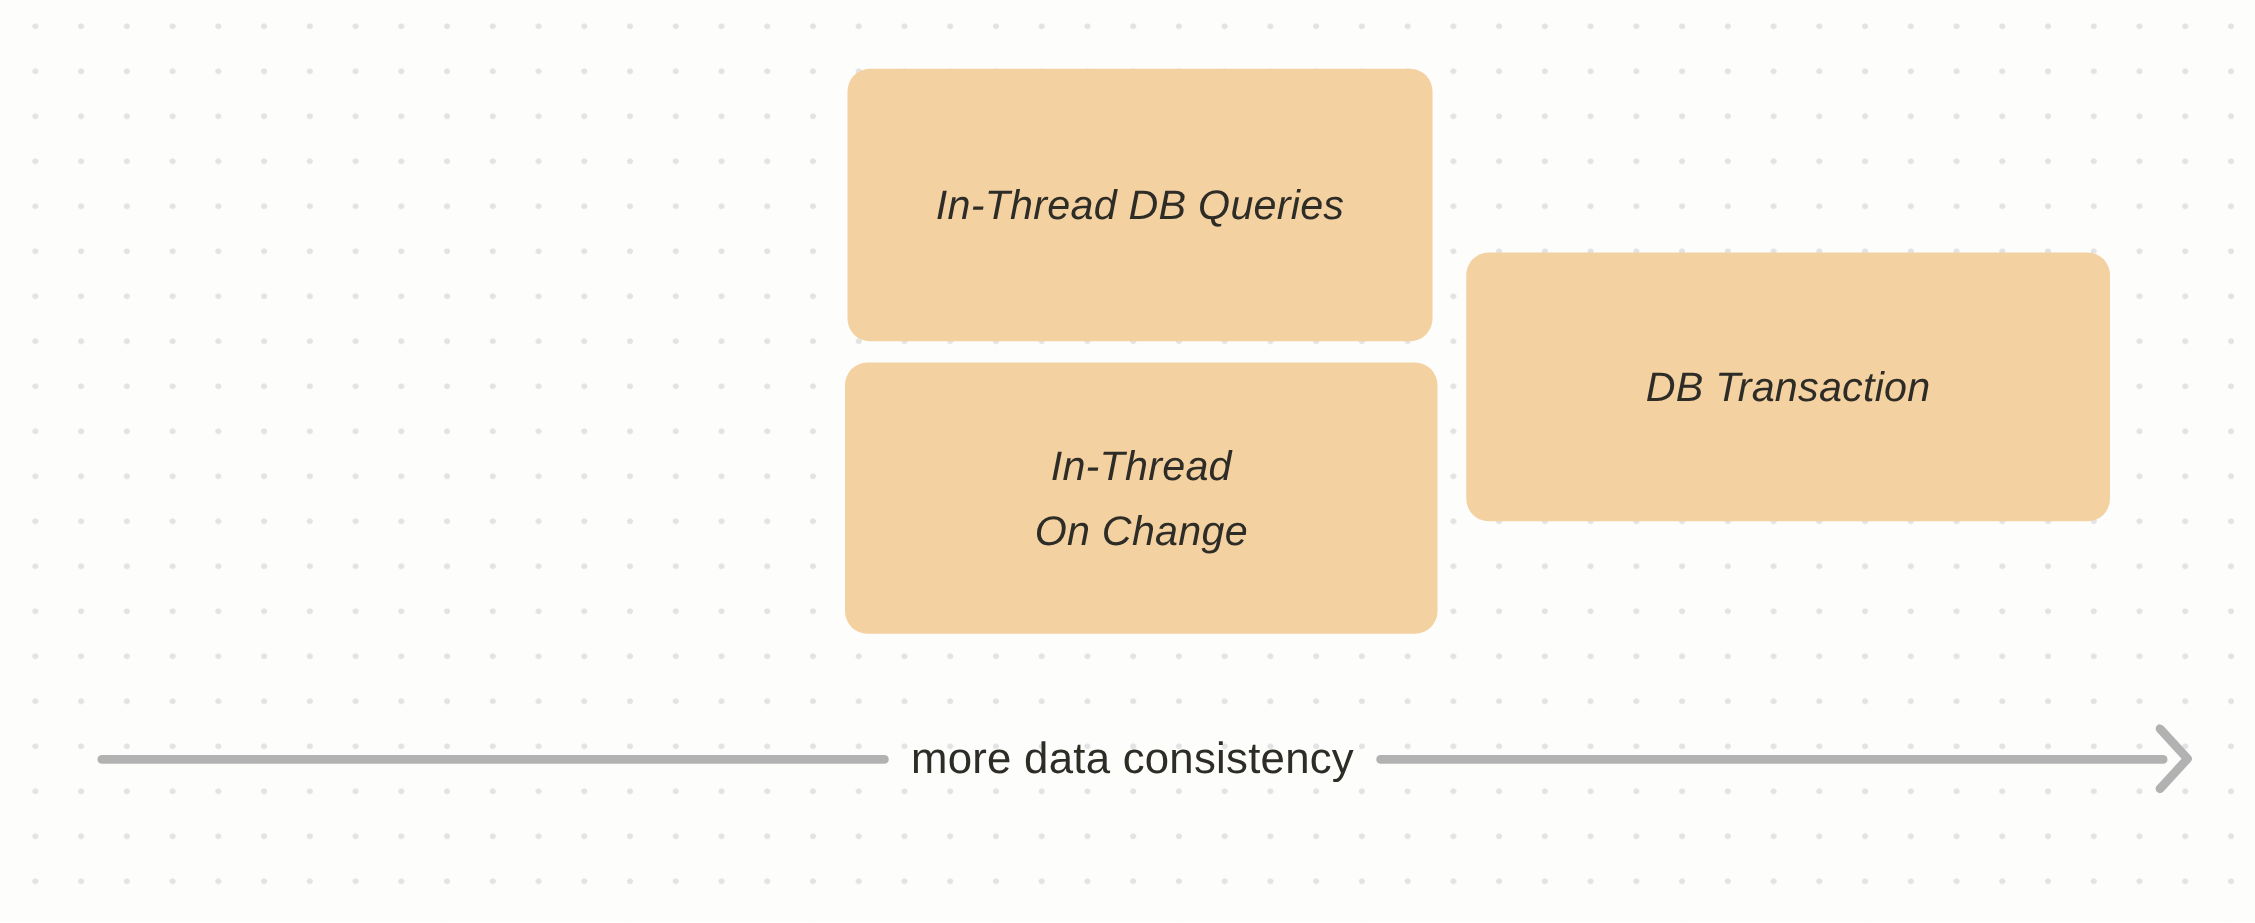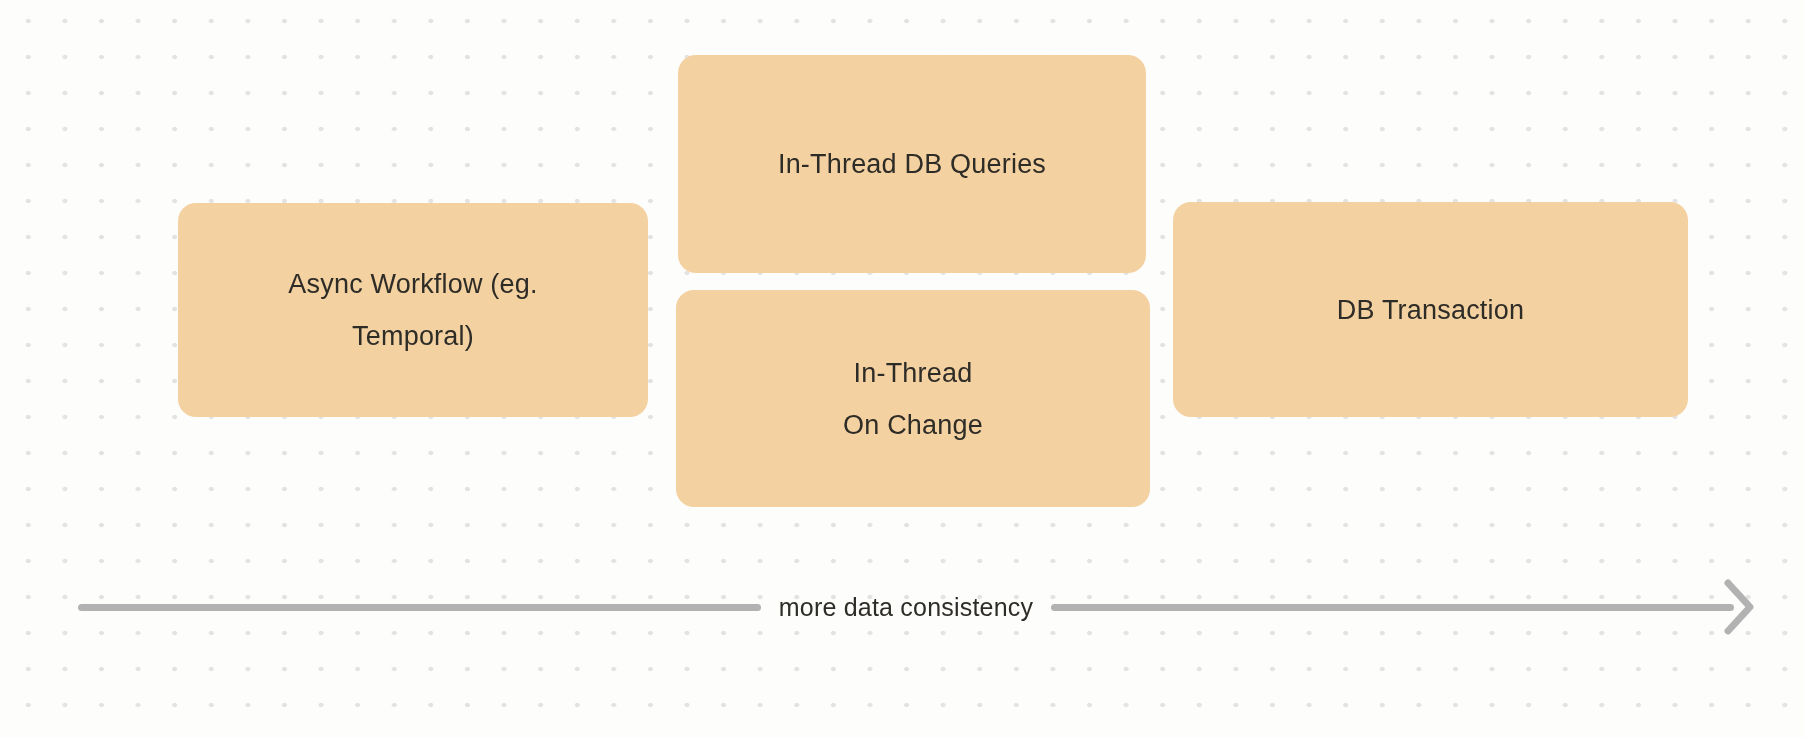--- a/index.html
+++ b/index.html
@@ -21,25 +21,26 @@
   .node {
     position: absolute;
     background: #f4d1a1;
     border-radius: 18px;
     display: flex;
     align-items: center;
     justify-content: center;
     text-align: center;
   }
   .node-label {
-    font-size: 27px;
+    font-size: 33px;
     line-height: 52px;
     color: #2e2c27;
     white-space: pre-line;
     letter-spacing: 0.2px;
+    font-style: italic;
   }
   .node-async        { left: 178px;  top: 203px; width: 470px; height: 214px; }
   .node-queries      { left: 678px;  top: 55px;  width: 468px; height: 218px; }
   .node-onchange     { left: 676px;  top: 290px; width: 474px; height: 217px; }
   .node-transaction  { left: 1173px; top: 202px; width: 515px; height: 215px; }
 
   .axis {
     position: absolute;
     left: 78px;
     right: 48px;
@@ -49,41 +50,37 @@
     align-items: center;
     gap: 14px;
   }
   .axis-line {
     flex: 1 1 0;
     height: 7px;
     background: #b2b2b2;
     border-radius: 4px;
   }
   .axis-label {
-    font-size: 25px;
+    font-size: 35px;
     color: #2e2c27;
     white-space: nowrap;
     padding: 0 4px;
     letter-spacing: 0.2px;
   }
   .axis-head {
     flex: 0 0 auto;
     margin-left: -24px;
     display: block;
   }
 </style>
 </head>
 <body>
 
 <div class="canvas">
 
-  <div class="node node-async">
-    <div class="node-label">Async Workflow (eg.
-Temporal)</div>
-  </div>
 
   <div class="node node-queries">
     <div class="node-label">In-Thread DB Queries</div>
   </div>
 
   <div class="node node-onchange">
     <div class="node-label">In-Thread
 On Change</div>
   </div>
 

